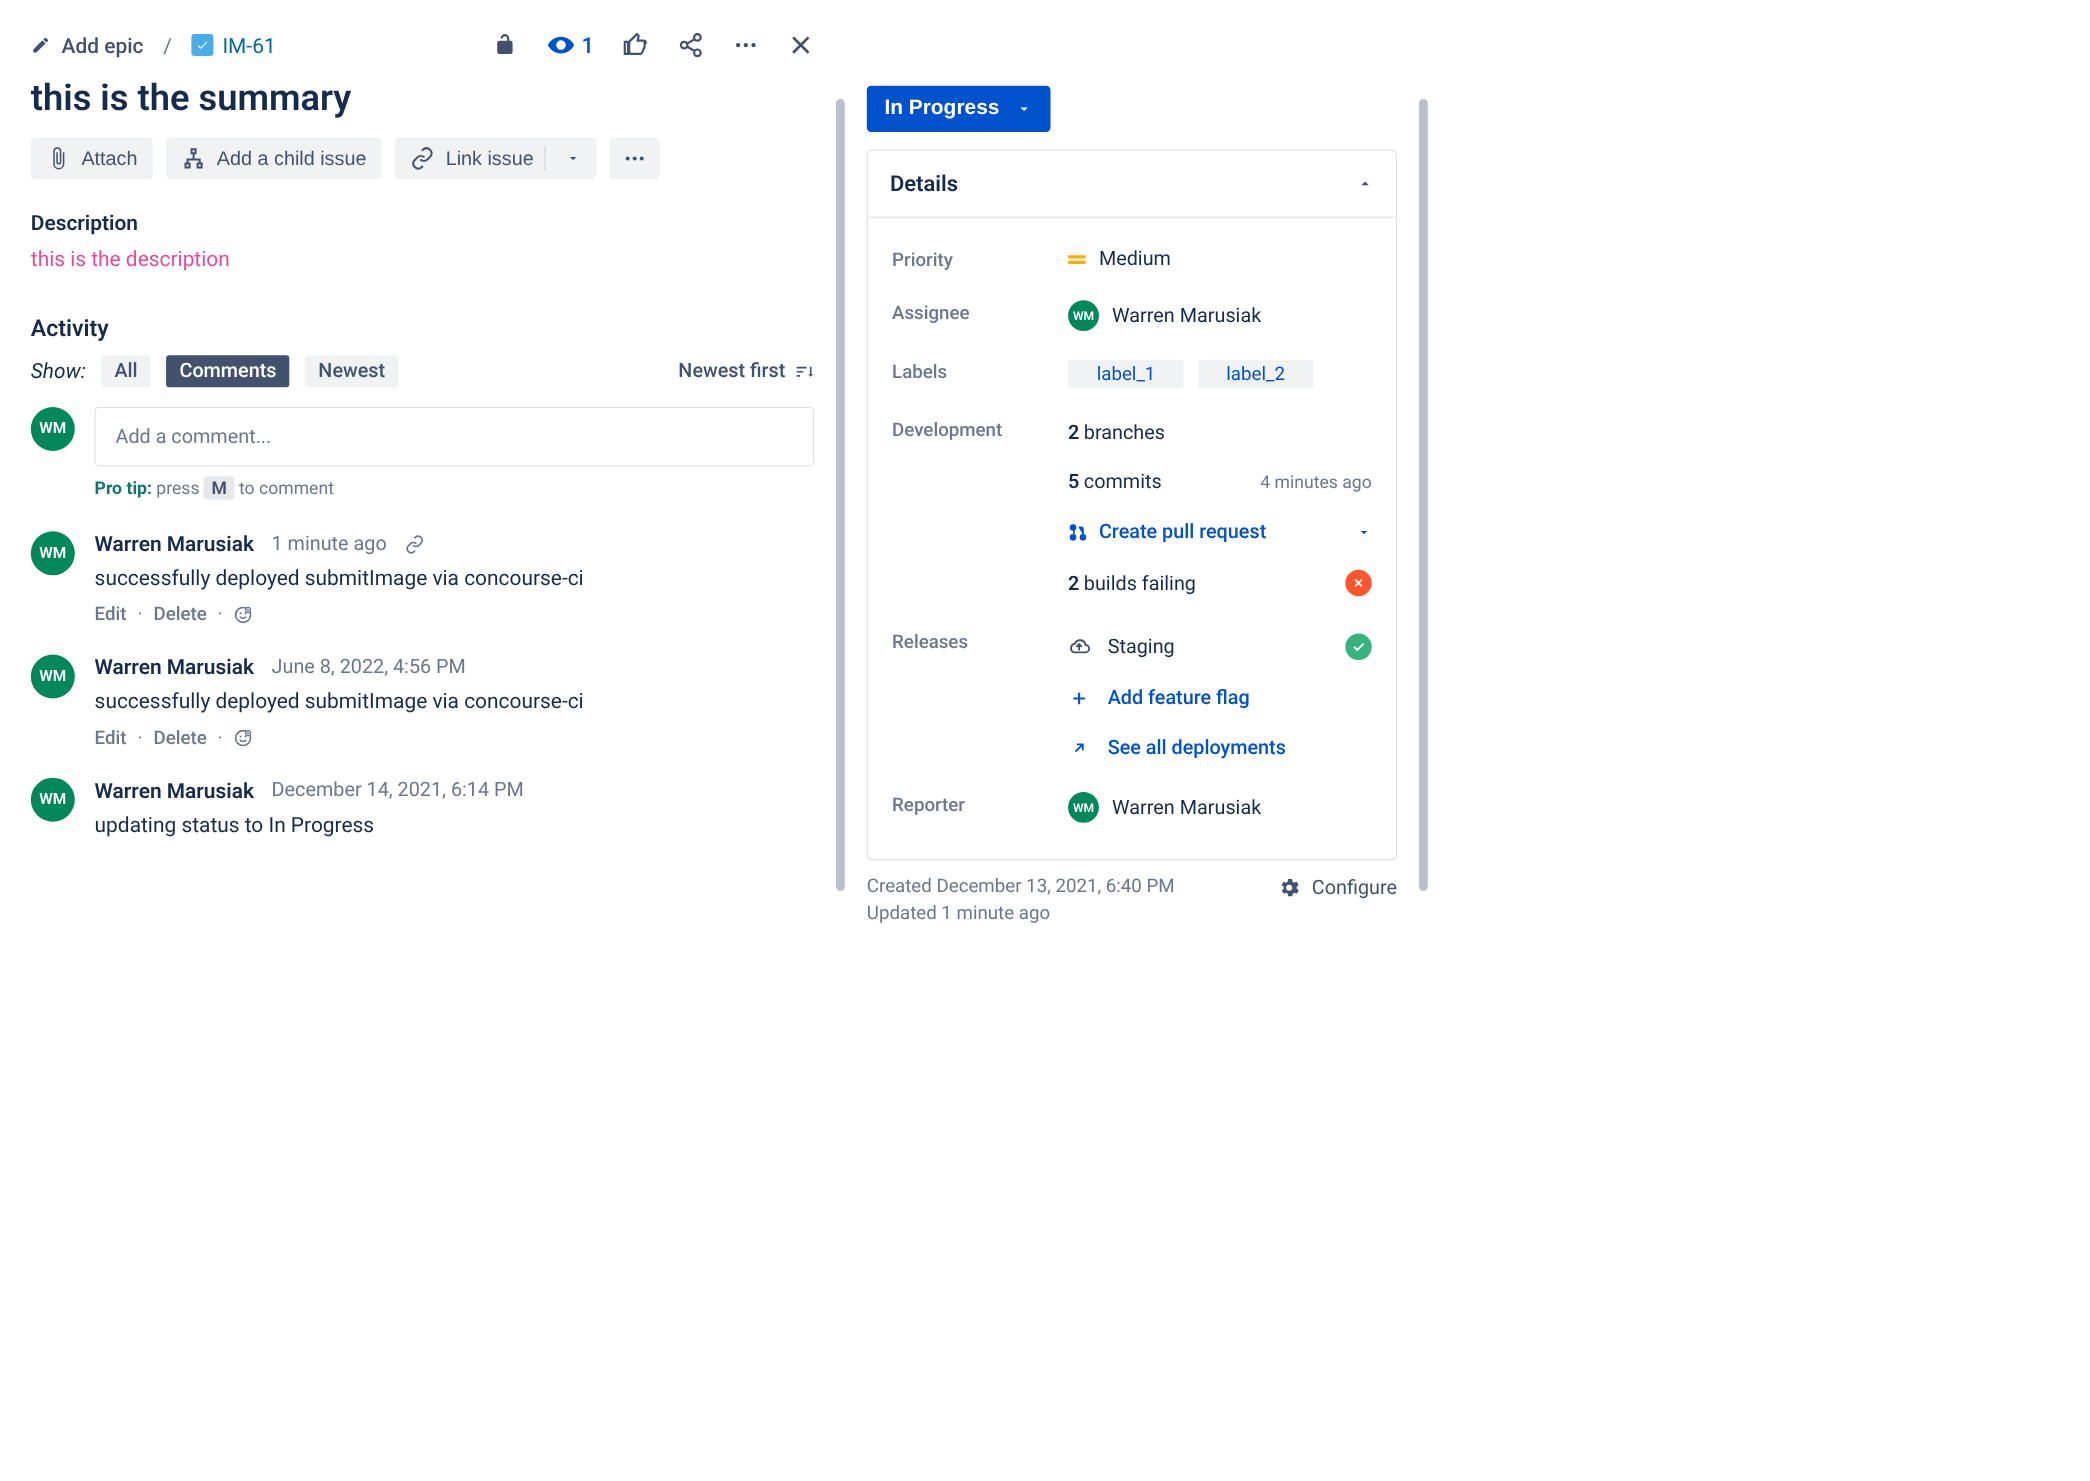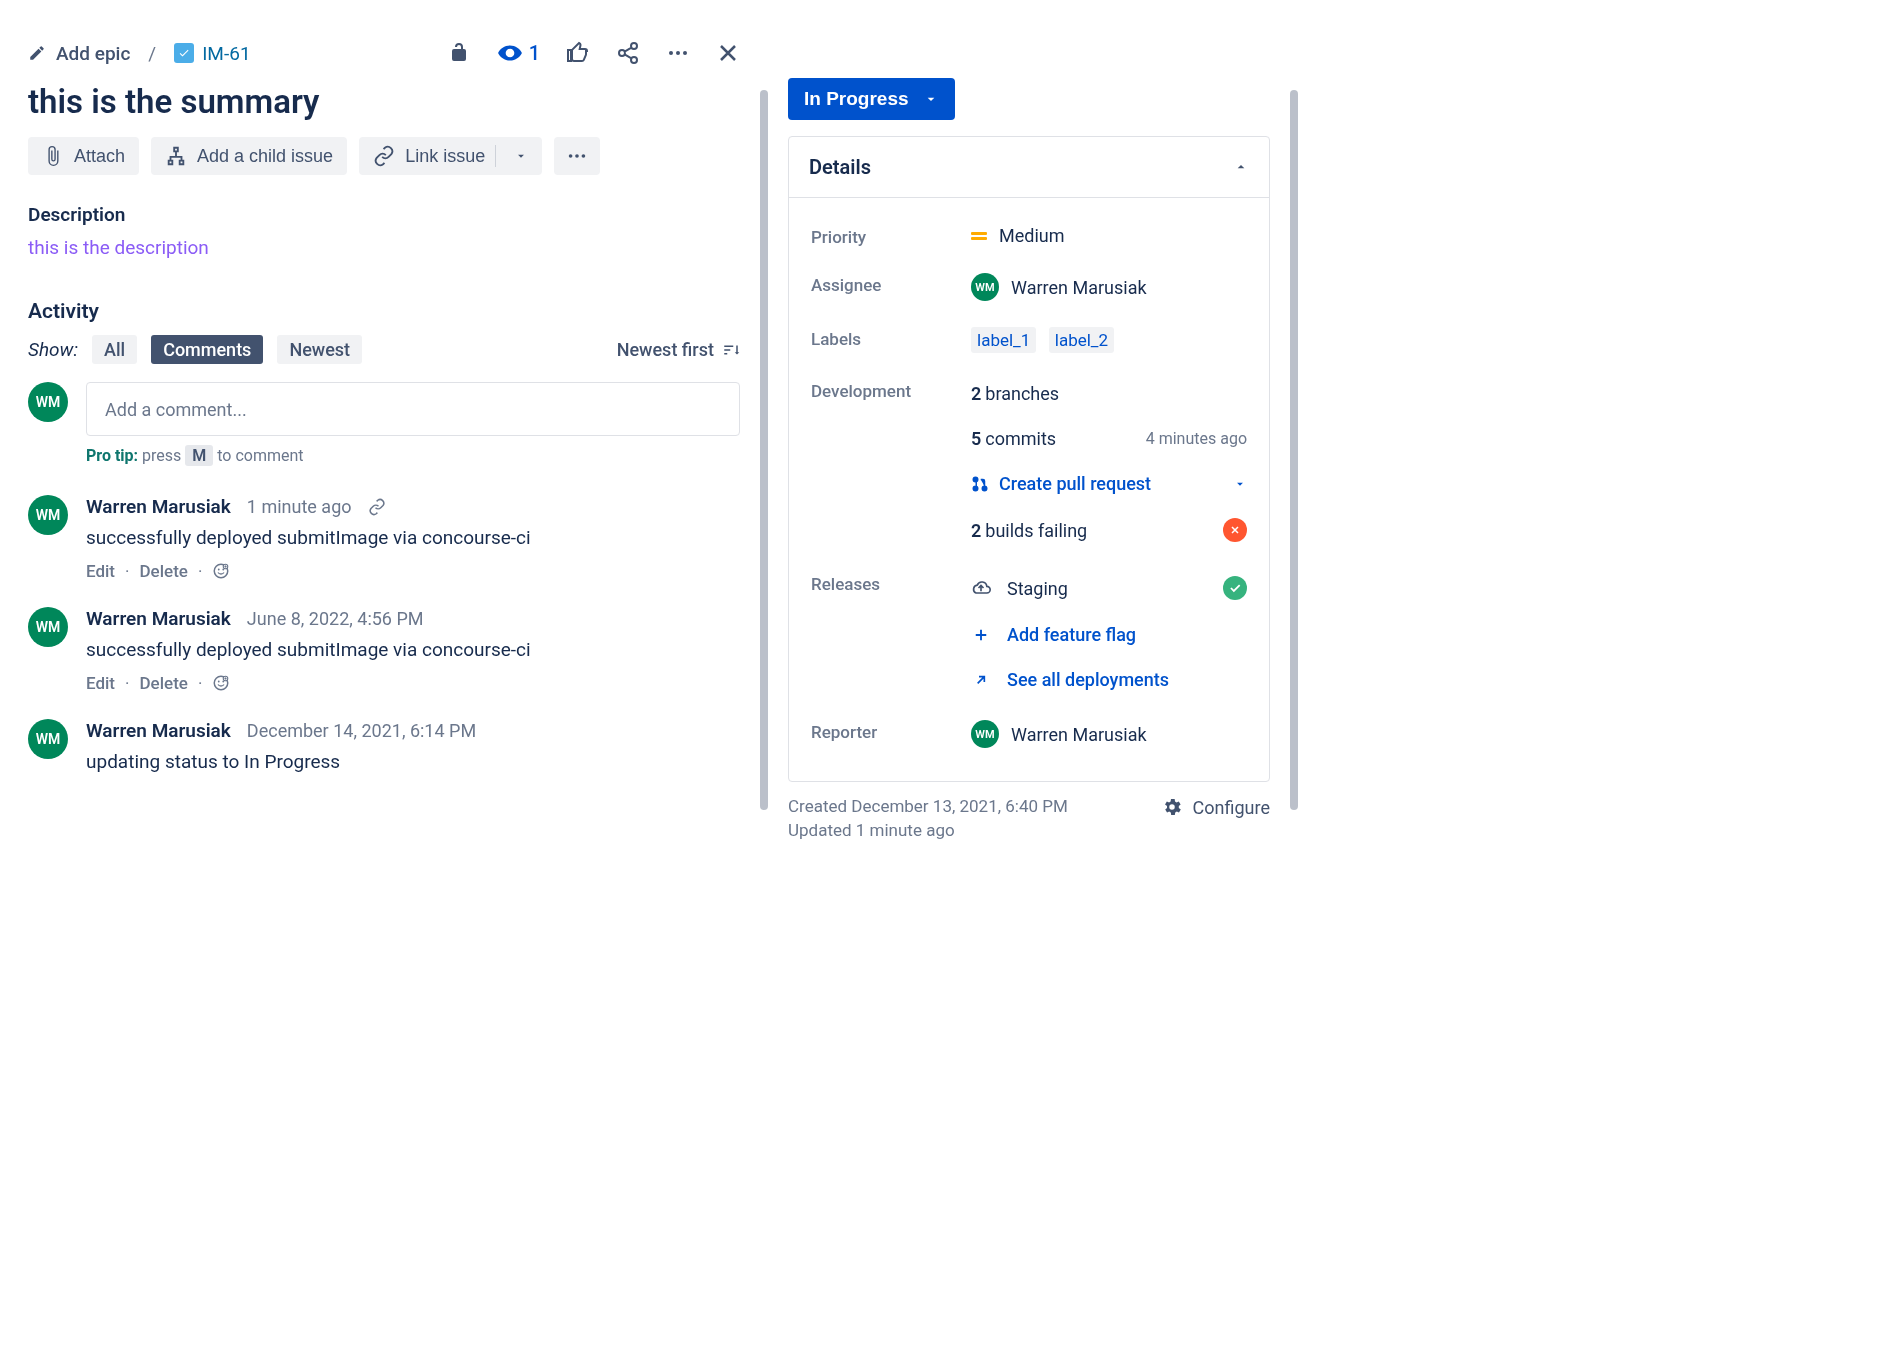--- a/index.html
+++ b/index.html
@@ -6,21 +6,21 @@
   body {
     font-family: -apple-system, BlinkMacSystemFont, "Segoe UI", Roboto, "Helvetica Neue", Arial, sans-serif;
     background: #fff;
     color: #172B4D;
     width: 1300px;
     height: 910px;
     overflow: hidden;
     position: relative;
   }
   .layout { display: flex; height: 100%; }
-  .left-pane { flex: 1; padding: 40px 20px 0 28px; overflow-y: auto; position: relative; }
+  .left-pane { flex: 1; padding: 28px 20px 0 28px; overflow-y: auto; position: relative; }
   .right-pane { width: 520px; padding: 20px 20px 0 18px; overflow-y: auto; border-left: none; }
 
   
   .top-header {
     display: flex;
     align-items: center;
     justify-content: space-between;
     padding-bottom: 16px;
   }
   .breadcrumb { display: flex; align-items: center; gap: 16px; font-size: 19px; color: #42526E; }
@@ -50,21 +50,21 @@
     display: inline-flex;
     align-items: center;
     gap: 10px;
     cursor: pointer;
     font-weight: 500;
   }
   .btn.icon-only { padding: 8px 12px; }
   .divider-vert { width:1px; background: rgba(9,30,66,0.15); height: 22px; align-self:center; }
 
   .section-label { font-size: 19px; font-weight: 600; color: #172B4D; margin-bottom: 10px; }
-  .desc-text { font-size: 19px; color: #8b5cf6; margin-bottom: 40px; }
+  .desc-text { font-size: 19px; color: #ec4899; margin-bottom: 40px; }
 
   .activity-hdr { font-size: 21px; font-weight: 600; margin-bottom: 12px; }
   .activity-filter { display:flex; align-items:center; justify-content: space-between; margin-bottom: 18px; }
   .filter-left { display:flex; align-items:center; gap: 14px; font-size: 19px; }
   .filter-left .show-label { color: #172B4D; font-style: italic; }
   .chip {
     background: rgba(9,30,66,0.06);
     padding: 4px 12px;
     border-radius: 3px;
     font-size: 18px;
@@ -123,21 +123,21 @@
   }
   .details-header .title { font-size: 20px; font-weight:600; color:#172B4D; }
   .details-body { padding: 14px 22px 20px 22px; }
   .field-row { display:flex; align-items:flex-start; padding: 13px 0; }
   .field-label { width: 160px; font-size: 17px; color:#6B778C; font-weight:500; padding-top:2px; }
   .field-value { flex:1; font-size: 18px; color:#172B4D; }
   .field-value .inline { display:flex; align-items:center; gap:12px; }
   .avatar.sm { width:28px; height:28px; font-size:11px; }
   .label-chip {
     display:inline-block; background: rgba(9,30,66,0.06);
-    padding: 3px 6px; border-radius:3px; margin-right:8px;
+    padding: 3px 26px; border-radius:3px; margin-right:8px;
     color:#0052CC; font-size:17px;
   }
   .dev-item { display:flex; align-items:center; justify-content: space-between; padding: 4px 0; }
   .dev-item .dev-text { font-size:18px; }
   .dev-item .dev-num { font-weight:600; margin-right:4px; }
   .dev-item .meta { font-size:16px; color:#6B778C; }
   .link-blue { color:#0052CC; font-weight:500; cursor:pointer; }
   .pill-icon {
     width:24px; height:24px; border-radius:50%;
     display:inline-flex; align-items:center; justify-content:center;

